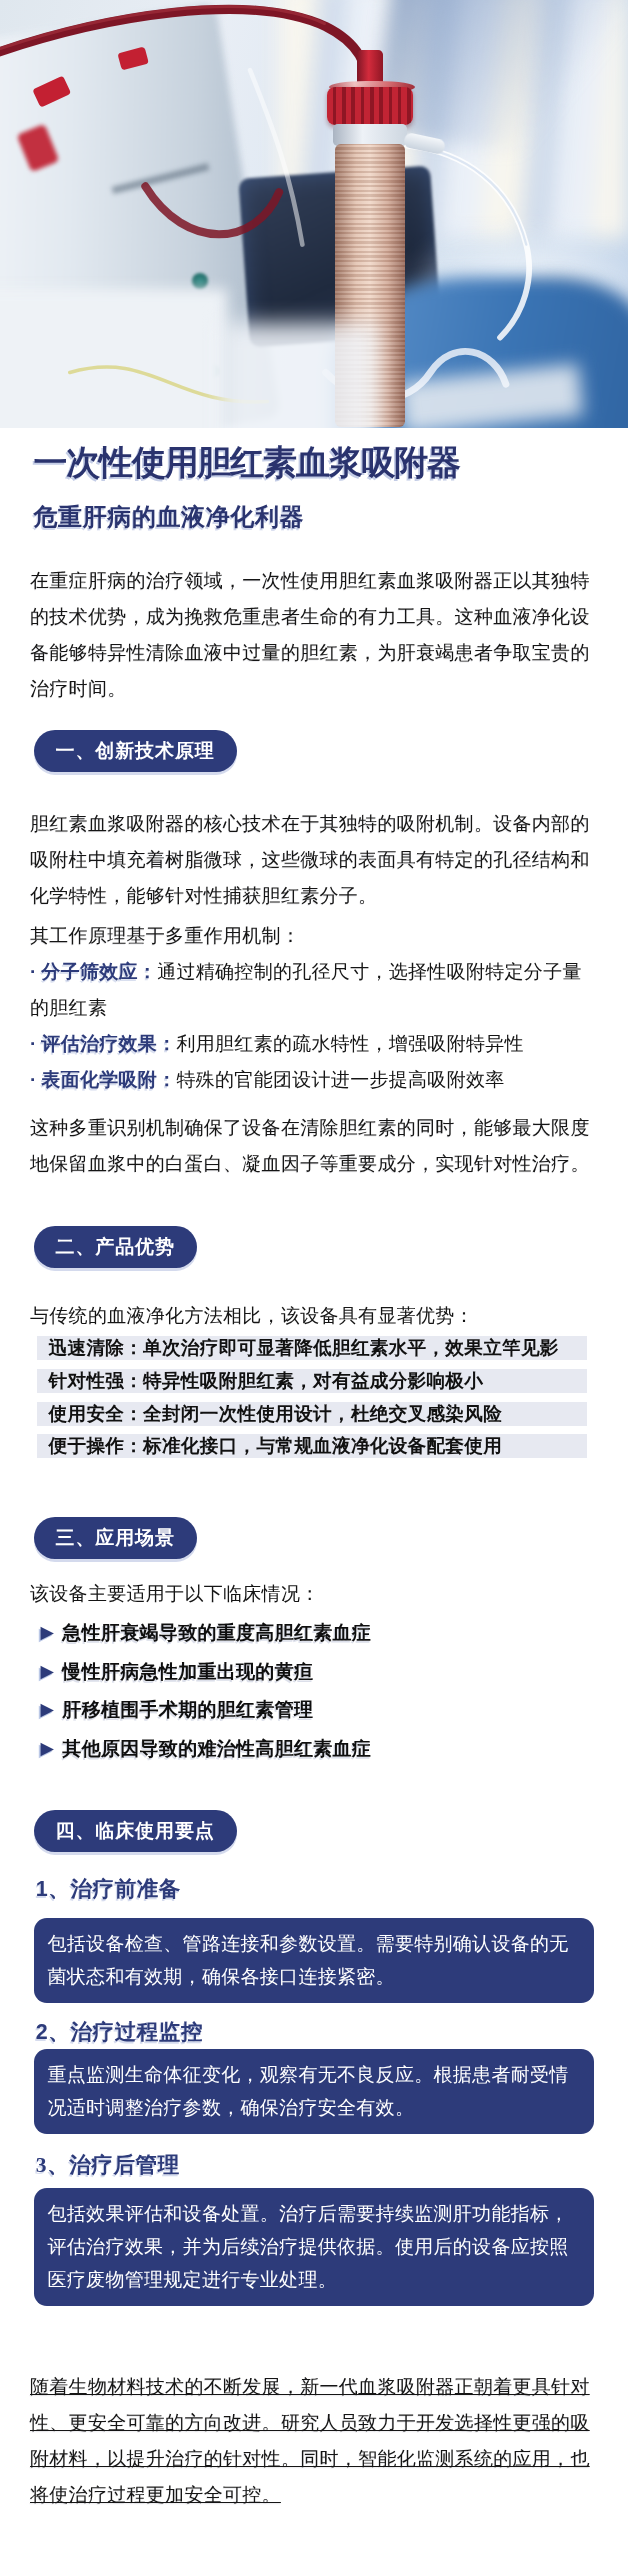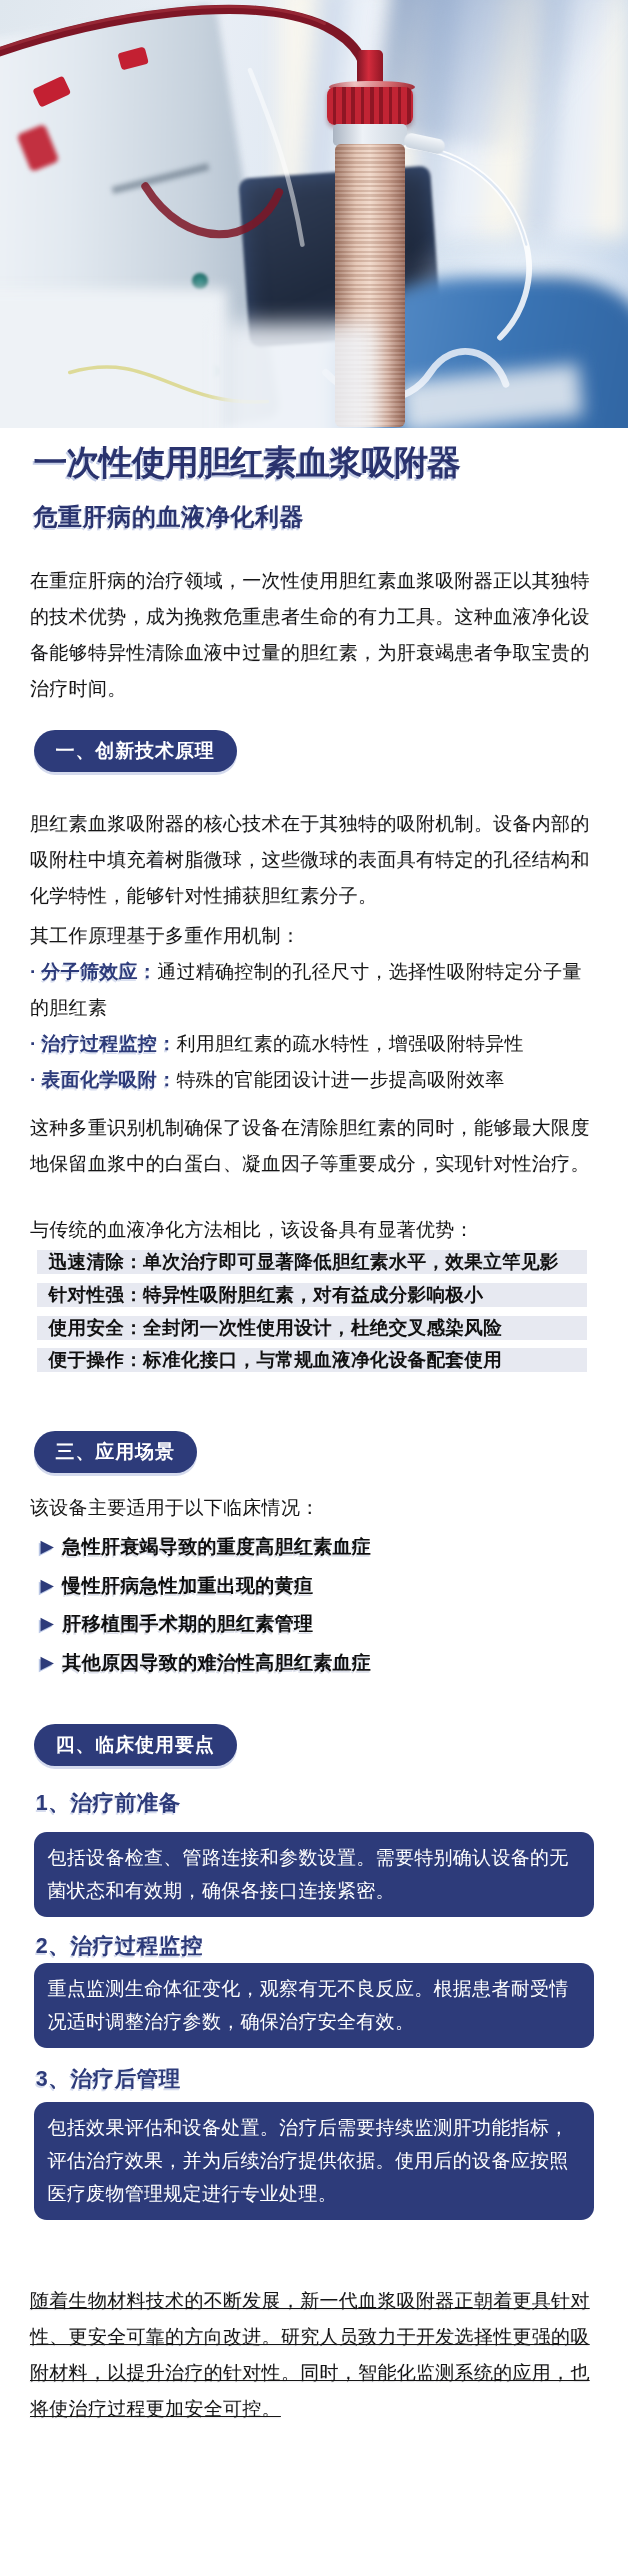--- a/index.html
+++ b/index.html
@@ -97,21 +97,21 @@
     display:flex;align-items:center;padding-left:11.6px;box-sizing:border-box;
     font-size:18.6px;font-weight:600;color:#111;letter-spacing:0.3px;}
   .scenarios{margin-top:14px;}
   .scn{margin:0 0 14.5px 0;font-size:19px;line-height:23px;font-weight:800;color:#0f0f0f;
     letter-spacing:0.3px;text-shadow:-1.2px 1.7px 0 rgba(185,192,214,.5);}
   .scn .arrow{display:inline-block;color:var(--navy);margin:0 8.1px 0 10.5px;font-size:17.5px;
     text-shadow:-1.7px 1.7px 0 rgba(170,186,224,.8);transform:translateY(-1.2px);}
   .step-h{margin:23px 0 0 5.8px;font-size:21.5px;line-height:28px;font-weight:800;color:var(--navy);
     letter-spacing:0.6px;text-shadow:-1.2px 1.7px 0 rgba(186,196,226,.6);}
   .step-h2{margin-top:15px;}
-  .step-h3{margin-top:17.5px;}
+  .step-h3{margin-top:17.5px;font-family:Liberation Serif, serif;}
   .navy-box{margin:15px 0 0 3.5px;width:560px;box-sizing:border-box;border-radius:12.8px;
     background:var(--navy);color:#fff;padding:9.3px 14px;font-size:19px;line-height:33px;
     font-weight:500;letter-spacing:0.3px;}
   .box2{margin-top:3.5px;}
   .box3{margin-top:8.7px;}
   .outro{margin-top:63px;text-decoration:underline;}
 </style>
 </head>
 <body>
 
@@ -161,26 +161,27 @@
 
   <p class="para">在重症肝病的治疗领域，一次性使用胆红素血浆吸附器正以其独特的技术优势，成为挽救危重患者生命的有力工具。这种血液净化设备能够特异性清除血液中过量的胆红素，为肝衰竭患者争取宝贵的治疗时间。</p>
 
   <div class="pill pill1">一、创新技术原理</div>
 
   <p class="para s1p1">胆红素血浆吸附器的核心技术在于其独特的吸附机制。设备内部的吸附柱中填充着树脂微球，这些微球的表面具有特定的孔径结构和化学特性，能够针对性捕获胆红素分子。</p>
   <p class="para s1p2">其工作原理基于多重作用机制：</p>
 
   <div class="bullets">
     <p><span class="b-dot">·</span><span class="b-label">分子筛效应：</span><span>通过精确控制的孔径尺寸，选择性吸附特定分子量的胆红素</span></p>
-    <p><span class="b-dot">·</span><span class="b-label">治疗过程监控：</span><span>利用胆红素的疏水特性，增强吸附特异性</span></p>
+    <p><span class="b-dot">·</span><span class="b-label">评估治疗效果：</span><span>利用胆红素的疏水特性，增强吸附特异性</span></p>
     <p><span class="b-dot">·</span><span class="b-label">表面化学吸附：</span><span>特殊的官能团设计进一步提高吸附效率</span></p>
   </div>
 
   <p class="para s1p3">这种多重识别机制确保了设备在清除胆红素的同时，能够最大限度地保留血浆中的白蛋白、凝血因子等重要成分，实现针对性治疗。</p>
 
+  <div class="pill pill2">二、产品优势</div>
 
   <p class="lead">与传统的血液净化方法相比，该设备具有显著优势：</p>
 
   <div class="rows">
     <div class="adv-row">迅速清除：单次治疗即可显著降低胆红素水平，效果立竿见影</div>
     <div class="adv-row">针对性强：特异性吸附胆红素，对有益成分影响极小</div>
     <div class="adv-row">使用安全：全封闭一次性使用设计，杜绝交叉感染风险</div>
     <div class="adv-row">便于操作：标准化接口，与常规血液净化设备配套使用</div>
   </div>
 

